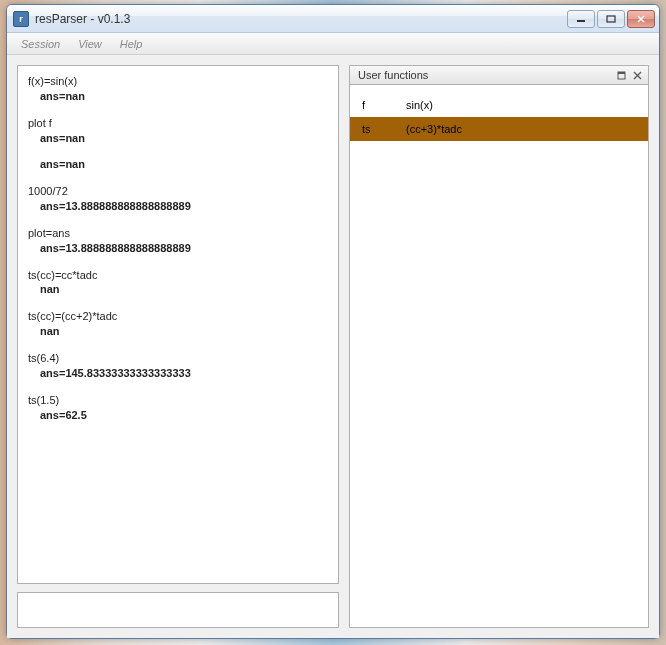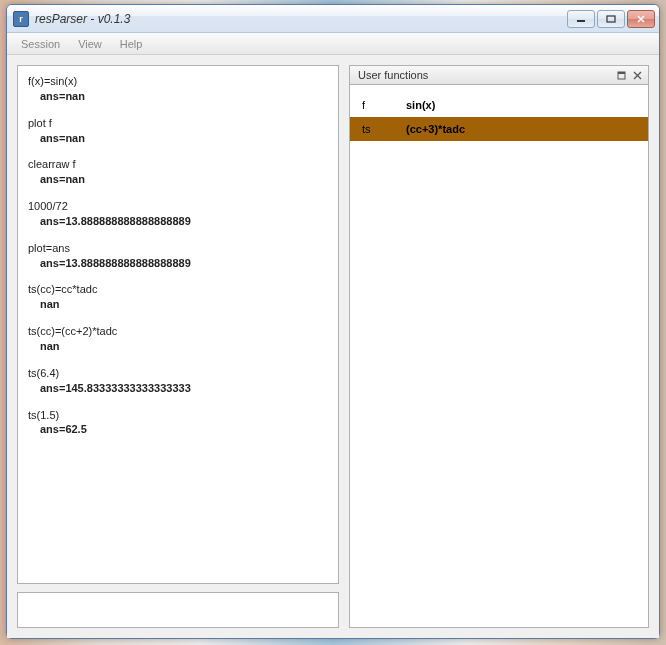--- a/index.html
+++ b/index.html
@@ -46,21 +46,20 @@
     align-items: center;
     justify-content: center;
     color: white;
     font-size: 9px;
     font-weight: bold;
   }
   .title-text {
     flex: 1;
     color: #333;
     font-size: 12px;
-    font-style: italic;
   }
   .win-buttons {
     display: flex;
     gap: 2px;
   }
   .win-btn {
     width: 28px;
     height: 18px;
     background: linear-gradient(to bottom, #f5f8fc 0%, #e2e9f2 49%, #d6e1ee 50%, #e8eff8 100%);
     border: 1px solid #8fa8c0;
@@ -82,20 +81,21 @@
     display: flex;
     align-items: center;
     padding: 0 6px;
     gap: 2px;
   }
   .menu-item {
     padding: 2px 8px;
     color: #888;
     cursor: pointer;
     border-radius: 2px;
+    font-style: italic;
   }
   .content {
     flex: 1;
     display: flex;
     padding: 10px;
     gap: 10px;
     background: #f0f0f0;
   }
   .left-panel {
     flex: 1;
@@ -164,21 +164,21 @@
     border-top: none;
     padding: 8px 0;
   }
   .func-row {
     display: flex;
     padding: 6px 12px;
     font-size: 11px;
   }
   .func-row.alt { background: #a16207; }
   .func-name { width: 44px; font-weight: normal; }
-  .func-def { flex: 1; font-weight: bold; }
+  .func-def { flex: 1; font-weight: normal; }
 </style>
 </head>
 <body>
 
 <div class="window">
   <div class="titlebar">
     <div class="app-icon">r</div>
     <div class="title-text">resParser - v0.1.3</div>
     <div class="win-buttons">
       <div class="win-btn">
@@ -211,21 +211,20 @@
       <div class="console-output" id="console-output">
           <div class="entry">
             <div class="cmd">f(x)=sin(x)</div>
             <div class="result">ans=nan</div>
           </div>
           <div class="entry">
             <div class="cmd">plot f</div>
             <div class="result">ans=nan</div>
           </div>
           <div class="entry">
-            <div class="cmd">clearraw f</div>
             <div class="result">ans=nan</div>
           </div>
           <div class="entry">
             <div class="cmd">1000/72</div>
             <div class="result">ans=13.888888888888888889</div>
           </div>
           <div class="entry">
             <div class="cmd">plot=ans</div>
             <div class="result">ans=13.888888888888888889</div>
           </div>

